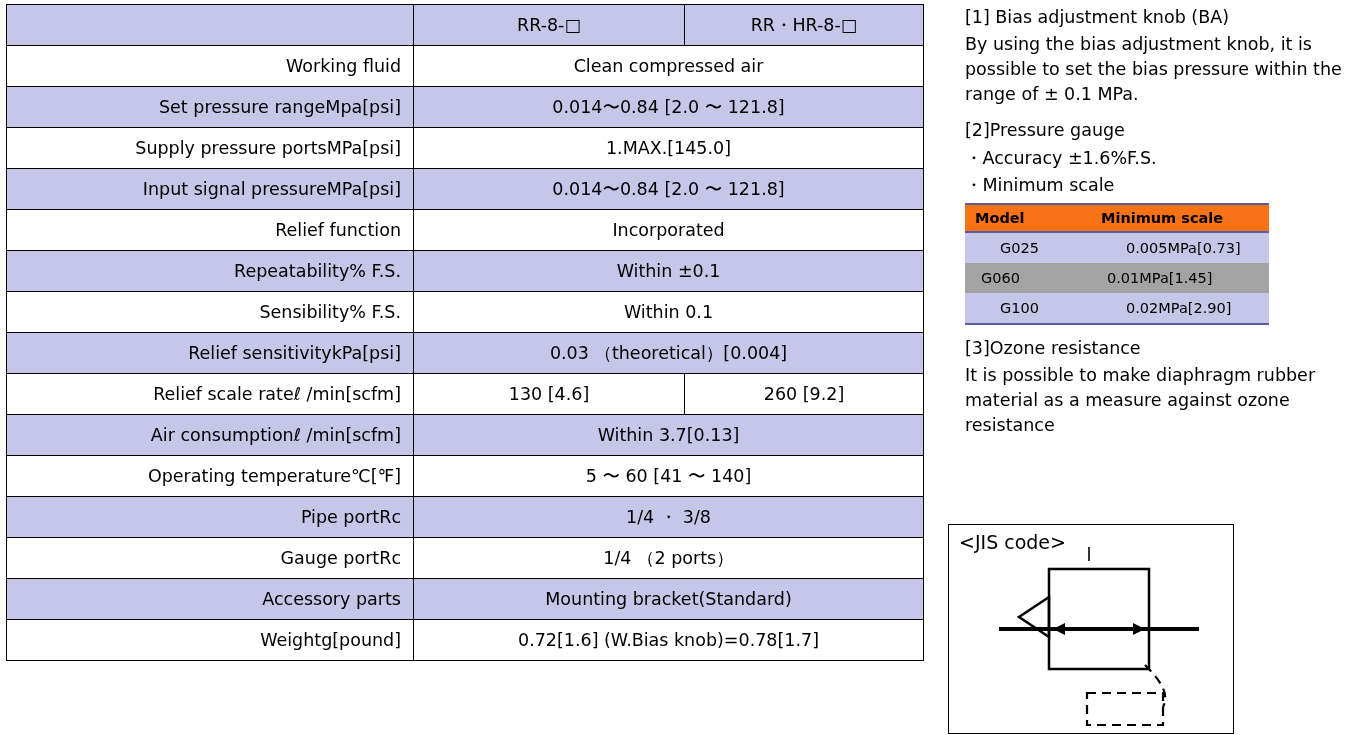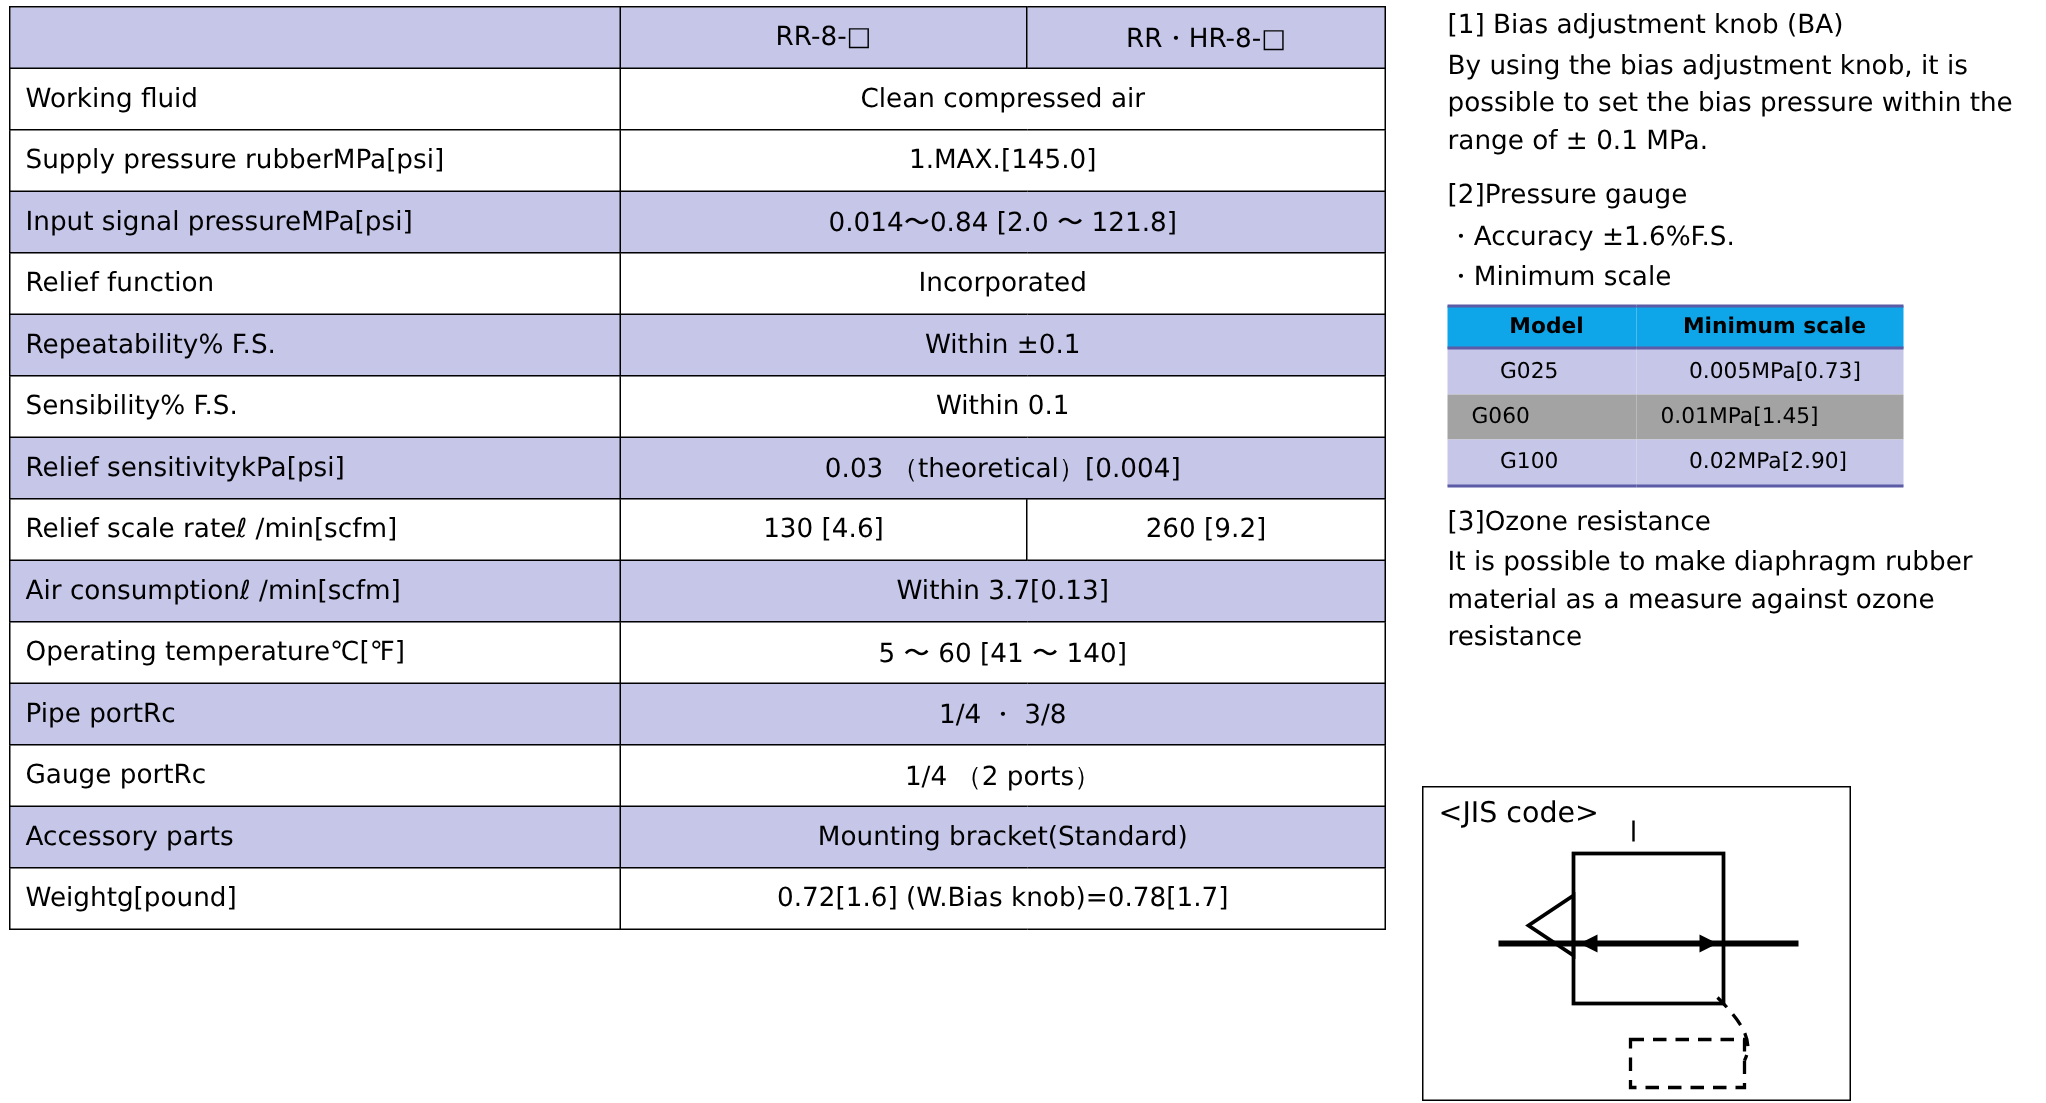--- a/index.html
+++ b/index.html
@@ -41,21 +41,21 @@
     white-space: nowrap;
   }
   td.shade { background: #c5c6e8; }
   td.plain { background: #ffffff; }
   td.label {
     width: 386px;
     text-align: left;
   }
   .lbl-row {
     display: flex;
-    justify-content: flex-start;
+    justify-content: flex-end;
     align-items: center;
     width: 100%;
   }
   .lbl-name { text-align: left; }
   .lbl-unit { text-align: right; padding-right: 2px; }
   td.val {
     text-align: center;
   }
   td.hdr {
     text-align: center;
@@ -89,25 +89,25 @@
   
   table.mini {
     border-collapse: collapse;
     width: 304px;
     margin-top: 4px;
     margin-bottom: 10px;
   }
   table.mini th {
     font-size: 14.5px;
     font-weight: bold;
-    text-align: center;
+    text-align: left;
     padding: 5px 4px 5px 10px;
     border-top: 2px solid #5b5ba6;
     border-bottom: 2px solid #5b5ba6;
-    background: #0ea5e9;
+    background: #f97316;
   }
   table.mini td {
     font-size: 14.5px;
     padding: 7px 4px 7px 16px;
     background: #a3a3a3;
   }
   table.mini tr.alt td { background: #c5c6e8; padding-left: 35px; }
   table.mini tr.last td { border-bottom: 2px solid #5b5ba6; }
   table.mini .col-model { width: 112px; }
 
@@ -145,25 +145,34 @@
         <tr>
           <td class="plain label">
             <div class="lbl-row">
               <span class="lbl-name">Working fluid</span>
               <span class="lbl-unit"></span>
             </div>
           </td>
           <td class="plain val" colspan="2">Clean compressed air</td>
         </tr>
 
-
-        <tr>
-          <td class="plain label">
-            <div class="lbl-row">
-              <span class="lbl-name">Supply pressure rubber</span>
+        <tr>
+          <td class="shade label">
+            <div class="lbl-row">
+              <span class="lbl-name">Set pressure range</span>
+              <span class="lbl-unit">Mpa[psi]</span>
+            </div>
+          </td>
+          <td class="shade val" colspan="2">0.014〜0.84 [2.0 〜 121.8]</td>
+        </tr>
+
+        <tr>
+          <td class="plain label">
+            <div class="lbl-row">
+              <span class="lbl-name">Supply pressure ports</span>
               <span class="lbl-unit">MPa[psi]</span>
             </div>
           </td>
           <td class="plain val" colspan="2">1.MAX.[145.0]</td>
         </tr>
 
         <tr>
           <td class="shade label">
             <div class="lbl-row">
               <span class="lbl-name">Input signal pressure</span>

